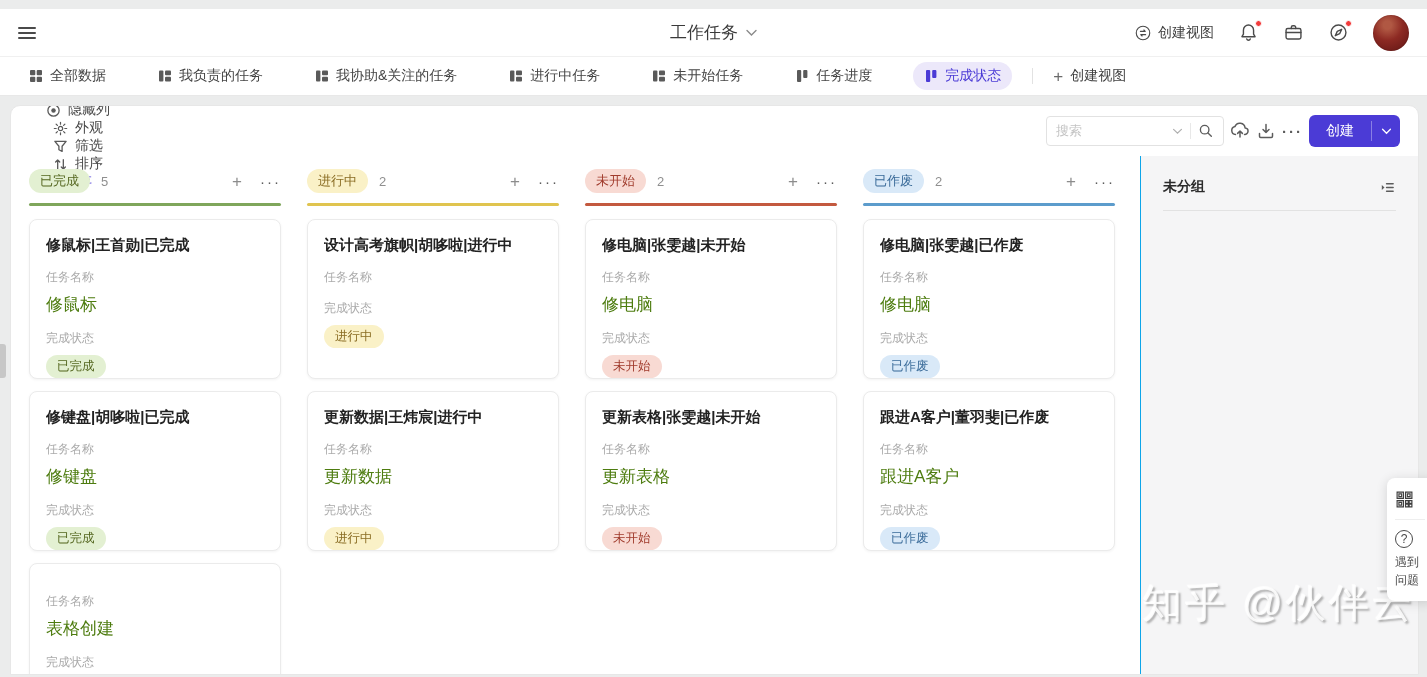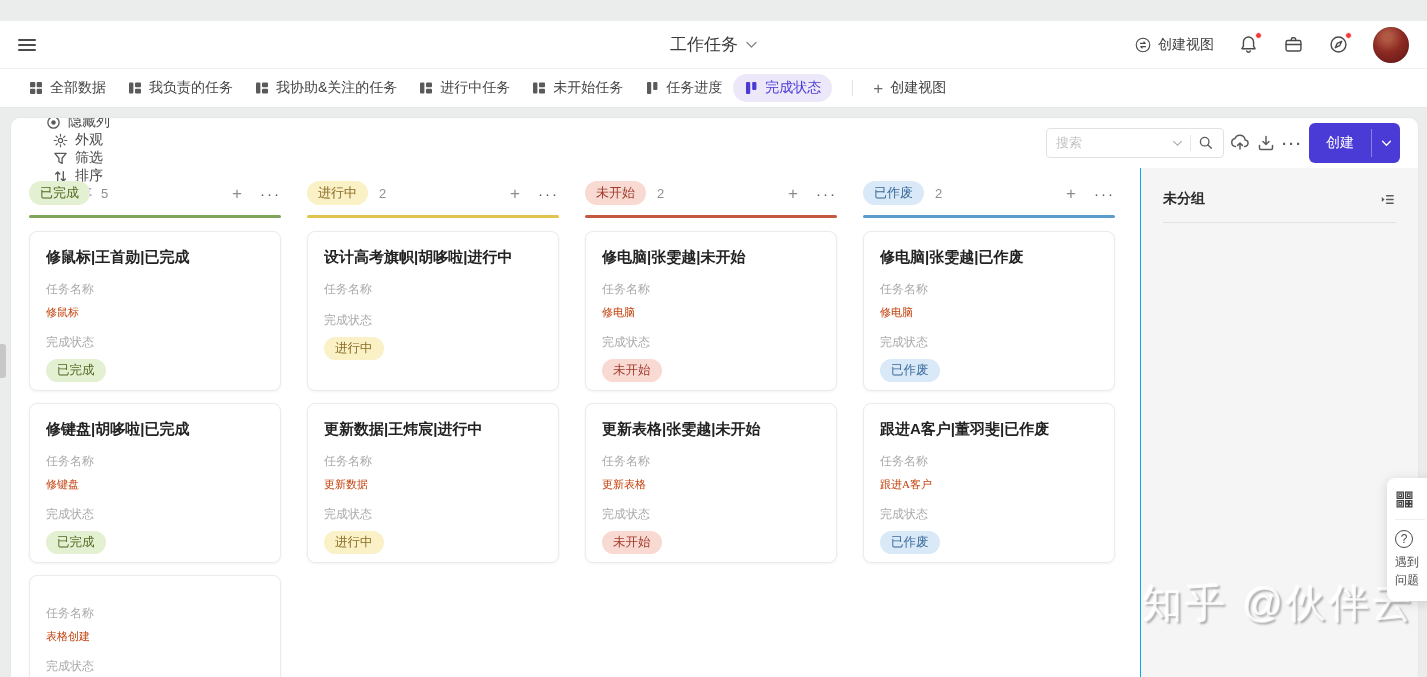--- a/index.html
+++ b/index.html
@@ -7,21 +7,21 @@
   body {
     background:#ebecec;
     font-family:"Liberation Sans","DejaVu Sans",sans-serif;
     position:relative;
     color:#333;
   }
   svg { display:block; }
 
   
   .topbar {
-    margin-top:21px; height:48px; background:#fff;
+    margin-top:9px; height:48px; background:#fff;
     border-bottom:1px solid #f0f0f0;
     display:flex; align-items:center; padding:0 18px; position:relative;
   }
   .burger { width:18px; cursor:pointer; }
   .burger div { height:2px; background:#4a4a4a; margin:3px 0; border-radius:1px; }
   .title-wrap {
     position:absolute; left:50%; transform:translateX(-50%);
     display:flex; align-items:center; gap:7px;
     font-size:17px; font-weight:500; color:#3a3a3a; cursor:pointer;
   }
@@ -59,42 +59,42 @@
   .titem svg { color:#5a5a5a; }
   .titem.pill { background:var(--accent-bg); color:var(--accent); padding:6px 10px; border-radius:6px; font-weight:500; }
   .titem.pill svg { color:var(--accent); }
   .titem.accent { color:var(--accent); font-weight:500; }
   .tool-right { margin-left:auto; display:flex; align-items:center; gap:6px; }
   .search { width:178px; height:30px; border:1px solid #e2e2e2; border-radius:4px; display:flex; align-items:center; padding:0 9px; gap:7px; cursor:text; }
   .search .ph { color:#c3c3c3; font-size:13px; flex:1; }
   .search .vd { width:1px; height:16px; background:#e8e8e8; }
   .ic { color:#5c5c5c; cursor:pointer; }
   .more-dots { font-size:15px; letter-spacing:2px; color:#5c5c5c; cursor:pointer; font-weight:700; }
-  .create-btn { display:flex; height:40px; border-radius:6px; background:var(--accent); color:#fff; overflow:hidden; cursor:pointer; }
+  .create-btn { display:flex; height:32px; border-radius:6px; background:var(--accent); color:#fff; overflow:hidden; cursor:pointer; }
   .create-btn .main-part { padding:0 17px; display:flex; align-items:center; font-size:14px; font-weight:500; }
   .create-btn .sep { width:1px; background:rgba(255,255,255,.35); margin:6px 0; }
   .create-btn .arrow { width:28px; display:flex; align-items:center; justify-content:center; }
 
   
   .board { flex:1; display:flex; overflow:hidden; }
   .cols { display:flex; gap:26px; padding:10px 0 0 18px; }
   .col { width:252px; flex:none; }
   .col-head { display:flex; align-items:center; height:30px; }
   .col-badge { font-size:13px; padding:3px 11px; border-radius:12px; white-space:nowrap; }
   .col-count { margin-left:11px; color:#8f8f8f; font-size:13px; }
   .col-actions { margin-left:auto; display:flex; align-items:center; gap:18px; color:#8c8c8c; }
   .col-line { height:3px; border-radius:2px; margin:7px 0 13px; }
   .card {
     background:#fff; border:1px solid #ebebeb; border-radius:8px;
     box-shadow:0 1px 3px rgba(0,0,0,.05);
     padding:15px 16px 14px; margin-bottom:12px; height:160px; overflow:hidden; cursor:pointer;
   }
   .card-title { font-size:15px; font-weight:700; color:#222; line-height:1.3; white-space:nowrap; overflow:hidden; }
   .f-label { margin-top:14px; font-size:12px; color:#aaa; }
-  .f-value { margin-top:7px; font-size:11px; color:#c2410c;font-family:Liberation Serif, serif; }
+  .f-value { margin-top:7px; font-size:17px; color:#4d7c0f; }
   .badge { display:inline-block; margin-top:8px; font-size:12.5px; padding:3px 11px; border-radius:12px; }
   .ungrouped { margin-left:auto; width:278px; background:#f5f5f6; border-left:1px solid #0ea5e9; padding:22px 22px 0; }
   .ug-head { display:flex; align-items:center; justify-content:space-between; font-size:14px; font-weight:700; color:#2b2b2b; }
   .ug-divider { height:1px; background:#e2e2e2; margin-top:14px; }
 
   
   .left-handle { position:absolute; left:0; top:344px; width:6px; height:34px; background:#c7c7c7; border-radius:0 3px 3px 0; cursor:pointer; }
   .float-widget {
     position:absolute; right:-8px; top:478px; width:48px; background:#fff;
     border-radius:8px; box-shadow:0 2px 12px rgba(0,0,0,.14);
@@ -156,21 +156,21 @@
         <circle cx="12" cy="12" r="8.5"></circle>
           <path d="M15.6 8.4l-2.3 5-5 2.3 2.3-5z"></path>
       </svg>
       <span class="dot"></span>
     </div>
     <div class="avatar"></div>
   </div>
 </div>
 
 <div class="tabbar">
-  <div id="tabs-host" style="display:flex;align-items:flex-start;">
+  <div id="tabs-host" style="display:flex;align-items:flex-start;gap:30px;">
       <div class="tab">
         <span>
           <svg width="14" height="14" viewBox="0 0 14 14" fill="currentColor">
             <rect x="1" y="1" width="5.3" height="5.3" rx="1"></rect>
             <rect x="7.7" y="1" width="5.3" height="5.3" rx="1"></rect>
             <rect x="1" y="7.7" width="5.3" height="5.3" rx="1"></rect>
             <rect x="7.7" y="7.7" width="5.3" height="5.3" rx="1"></rect>
           </svg>
         </span>
         <span>全部数据</span>

